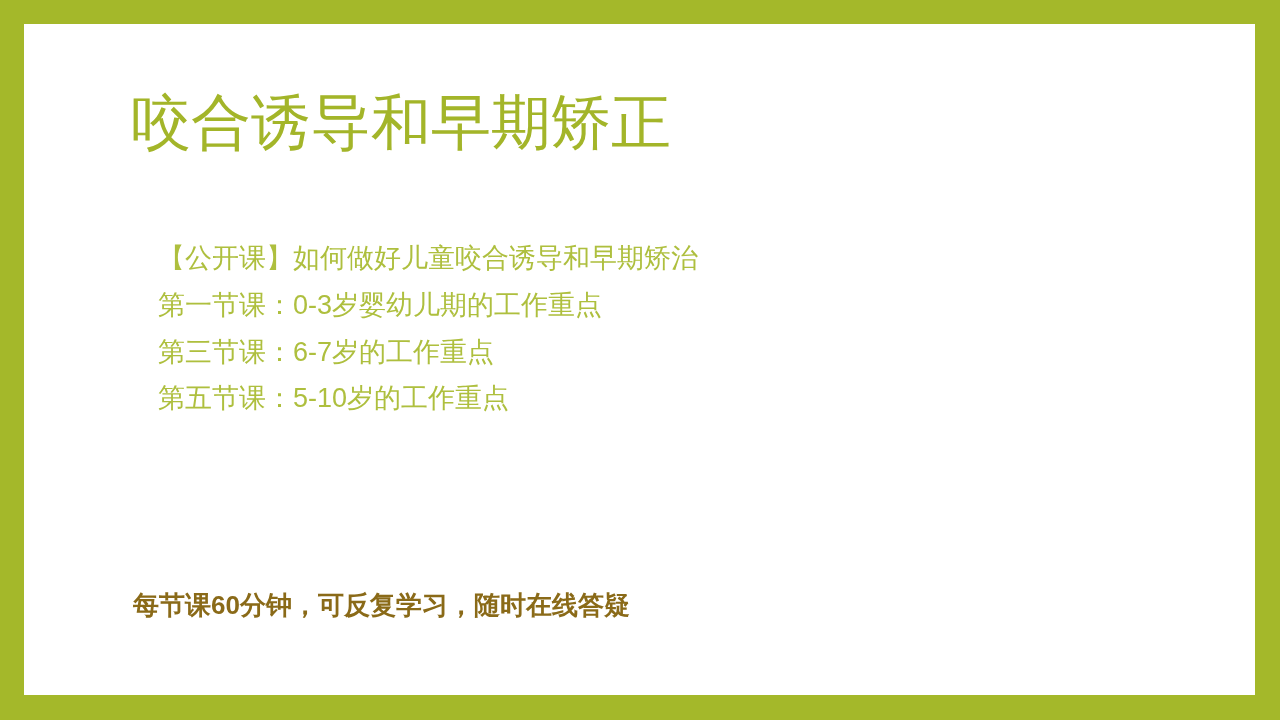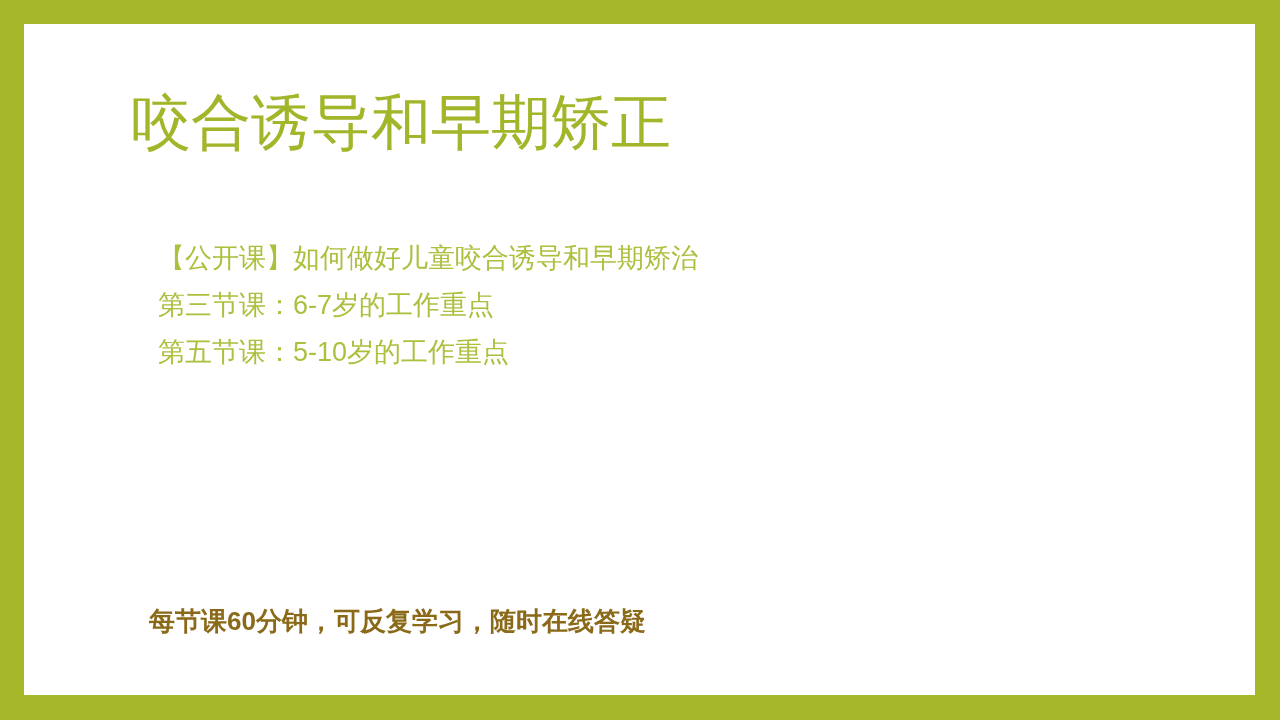--- a/index.html
+++ b/index.html
@@ -60,38 +60,39 @@
     font-weight: 400;
     color: #AEBF3E;
     white-space: nowrap;
   }
 
   
   .footer-note {
     position: absolute;
     left: 109px;
     top: 566px;
-    margin: 16px;
+    margin: 0;
     font-size: 26px;
     line-height: 1.2;
     font-weight: 700;
     color: #8A6A18;
     white-space: nowrap;
   }
 </style>
 </head>
 <body>
 
 <div class="slide">
   <div class="canvas">
 
     <h1 class="slide-title">咬合诱导和早期矫正</h1>
 
     <ul class="course-list">
       <li class="course-line">【公开课】如何做好儿童咬合诱导和早期矫治</li>
+      <li class="course-line">第一节课：0-3岁婴幼儿期的工作重点</li>
       <li class="course-line">第三节课：6-7岁的工作重点</li>
       <li class="course-line">第五节课：5-10岁的工作重点</li>
     </ul>
 
     <p class="footer-note">每节课60分钟，可反复学习，随时在线答疑</p>
 
   </div>
 </div>
 
 </body></html>

